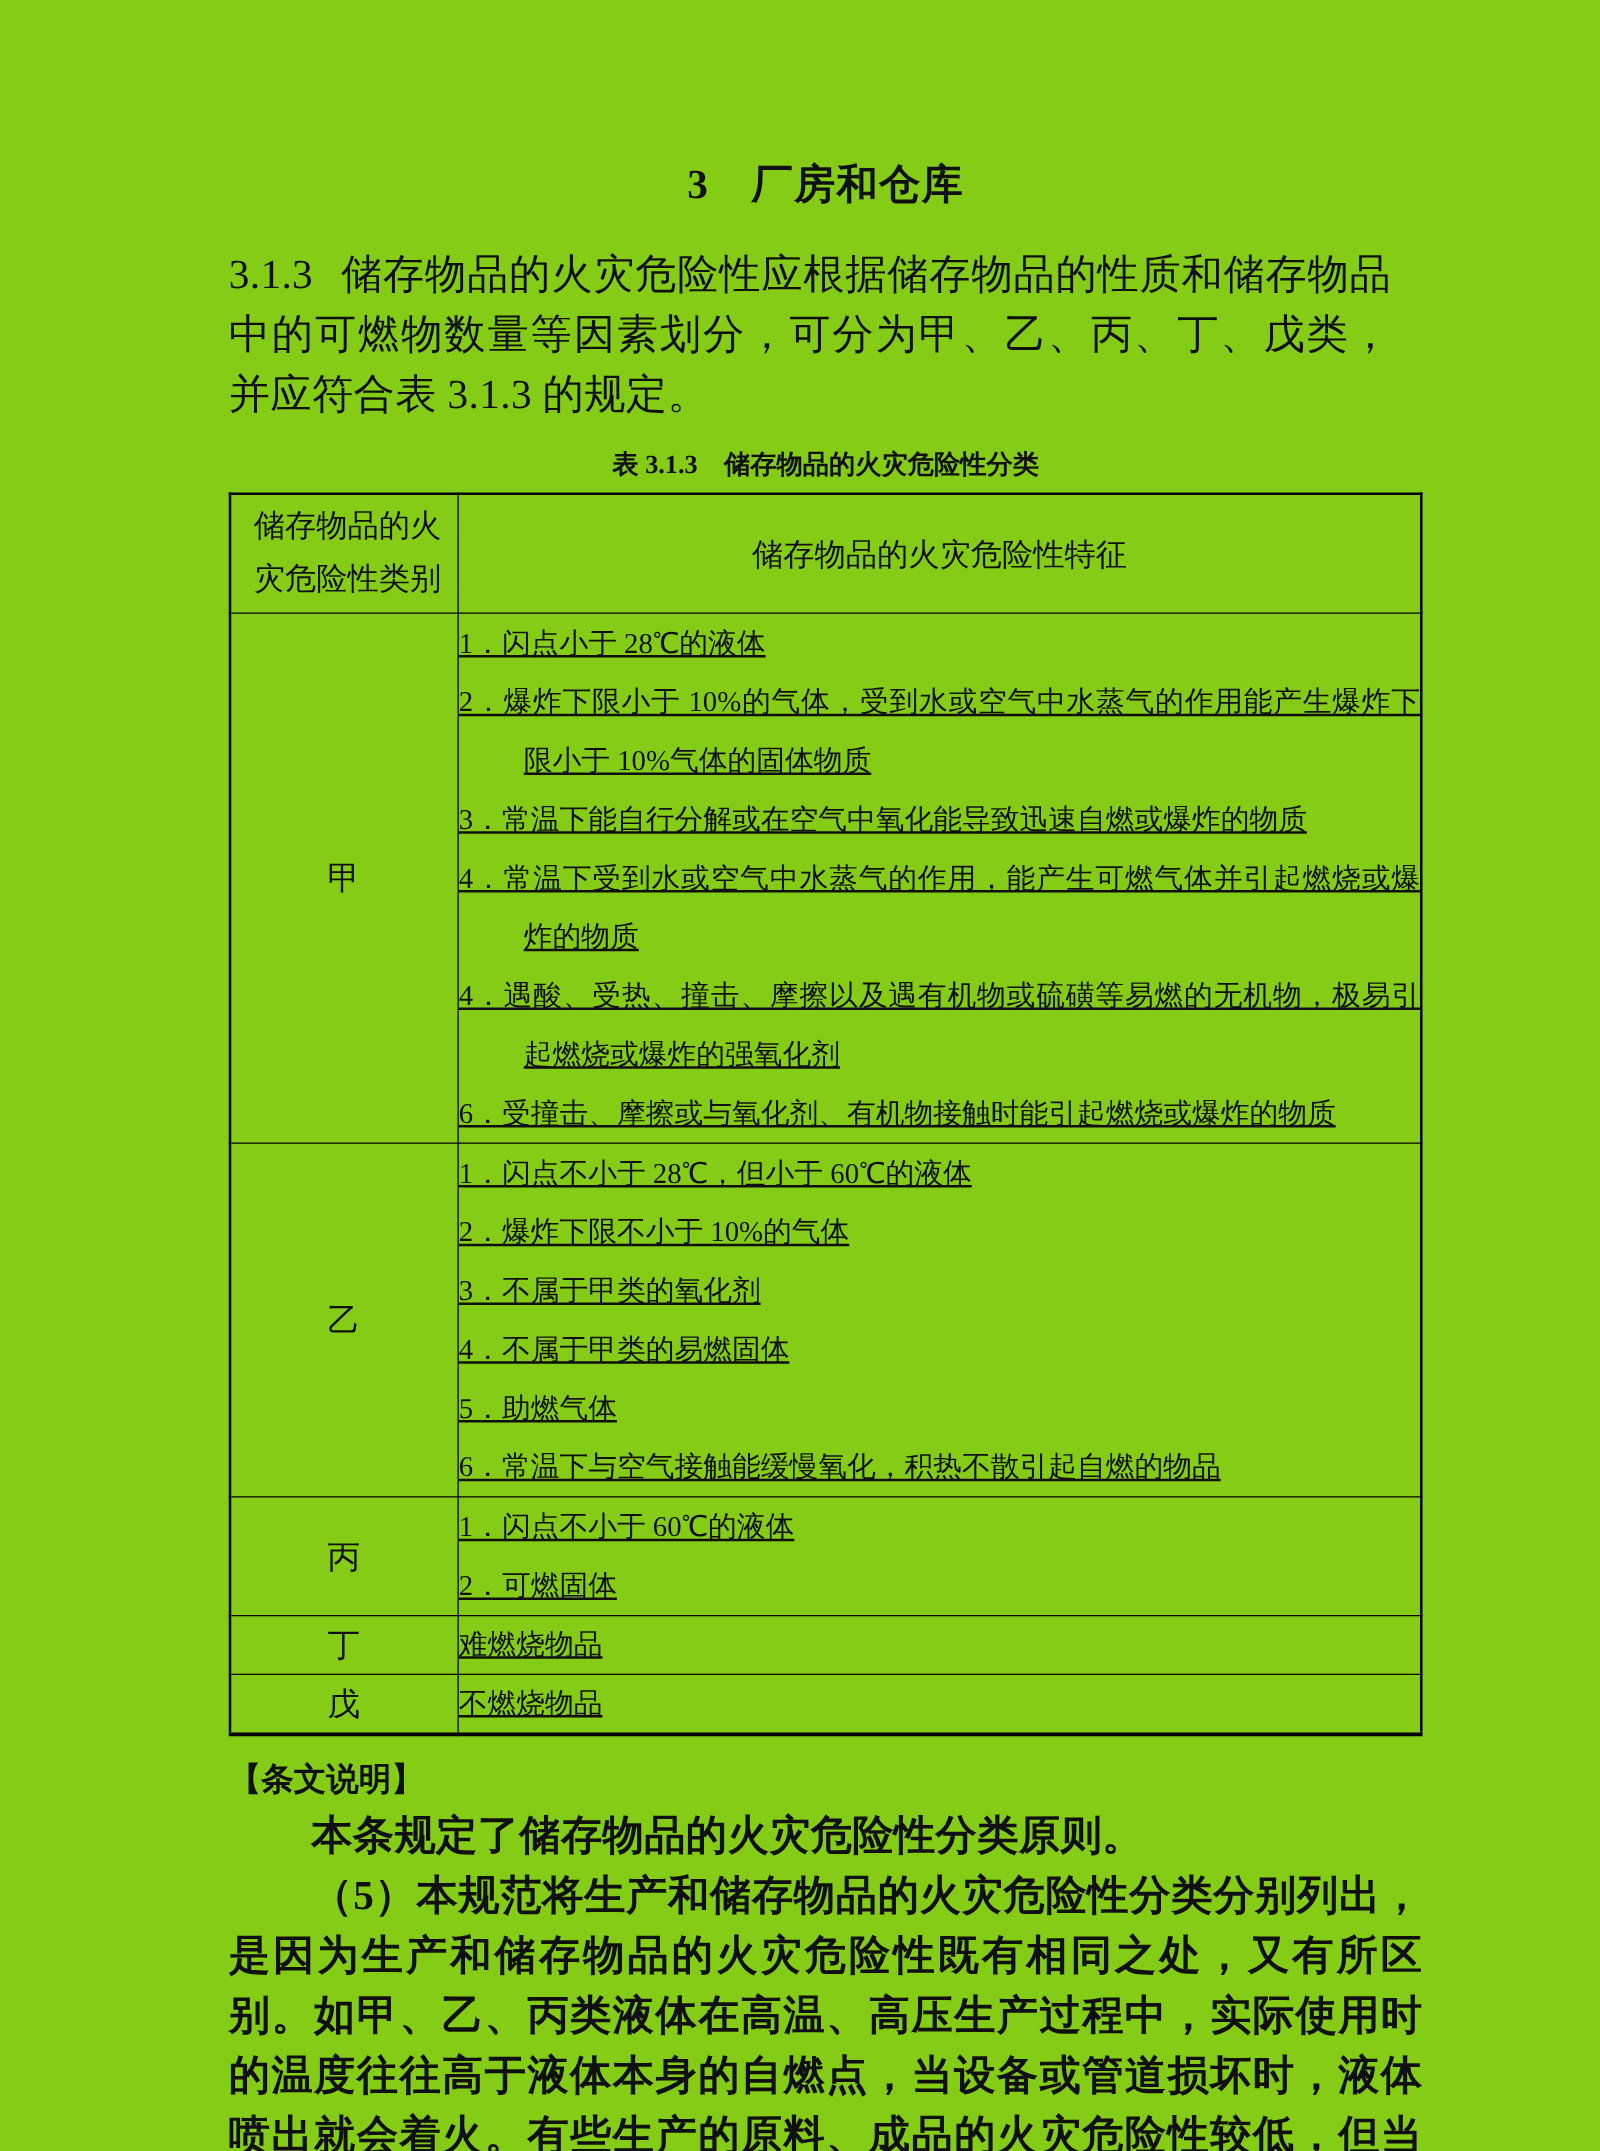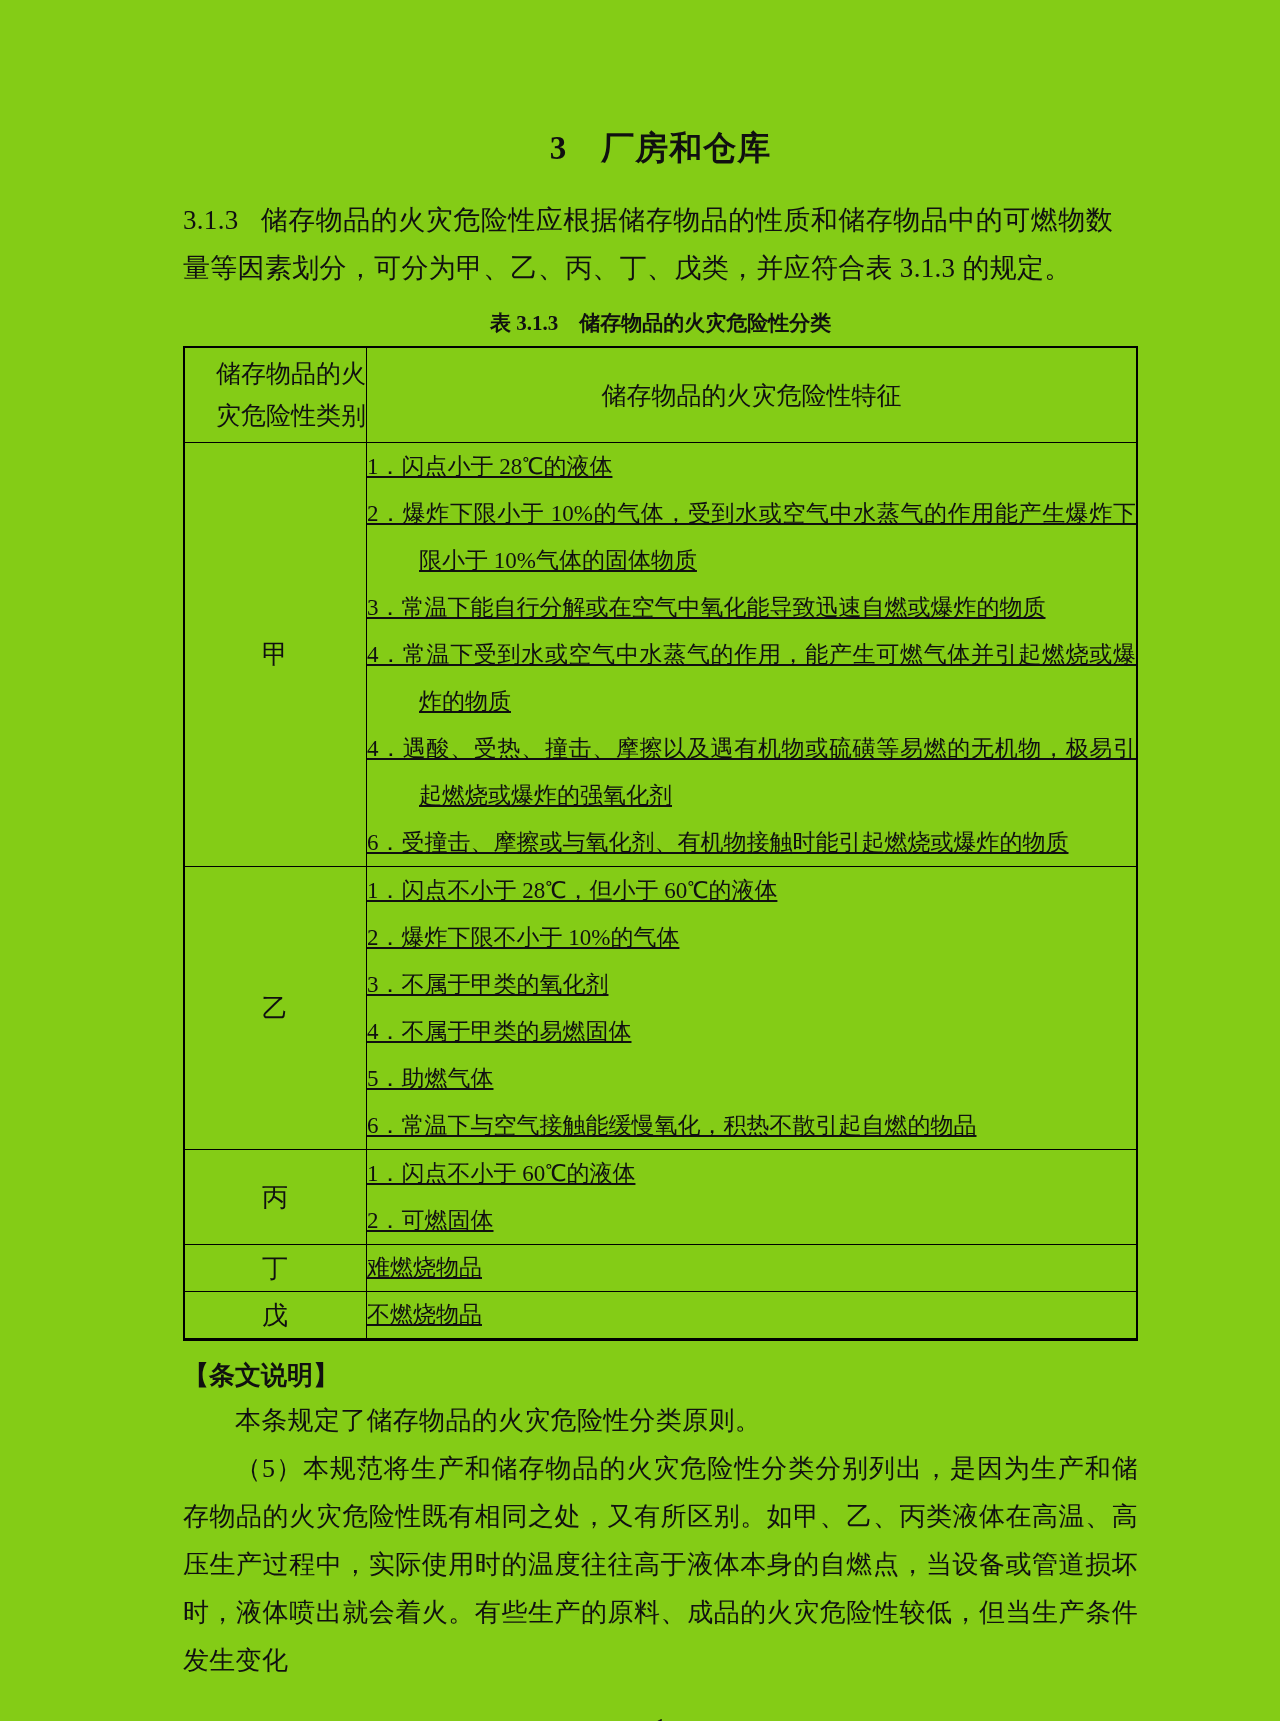--- a/index.html
+++ b/index.html
@@ -20,21 +20,21 @@
   .doc-title {
     text-align: center;
     font-size: 33px;
     font-weight: bold;
     line-height: 44px;
     margin: 0 0 26px 0;
     letter-spacing: 1px;
   }
   .clause {
     width: 930px;
-    font-size: 27px;
+    font-size: 33px;
     line-height: 48px;
     text-align: justify;
     letter-spacing: 0.3px;
     margin: 0 0 8px 0;
   }
   .clause .clause-num { margin-right: 22px; }
   .table-caption {
     text-align: center;
     font-size: 21px;
     font-weight: bold;
@@ -48,21 +48,21 @@
     border: 2px solid #000;
     border-bottom-width: 3px;
   }
   table.hazard-table th, table.hazard-table td {
     border: 1px solid #000;
     font-weight: normal;
     padding: 0;
   }
   th.col-cat { width: 181px; }
   th { height: 94px; font-size: 25px; vertical-align: middle; text-align: center; }
-  th.col-cat .hline { line-height: 42px; text-align: right; padding-left: 5px; }
+  th.col-cat .hline { line-height: 42px; text-align: center; padding-left: 5px; }
   td.cat {
     text-align: center;
     vertical-align: middle;
     font-size: 26px;
     letter-spacing: 1px;
   }
   td.feat {
     font-size: 23px;
     line-height: 47px;
     vertical-align: middle;
@@ -73,25 +73,26 @@
   td.feat .item.plain { padding-left: 0; text-indent: 0; line-height: 46px; }
   tr.short td { height: 46px; }
   .commentary-heading {
     font-family: "Liberation Sans", sans-serif;
     font-weight: bold;
     font-size: 26px;
     line-height: 44px;
     margin-top: 12px;
   }
   .para {
-    font-size: 26px;
+    font-size: 33px;
     line-height: 48px;
     text-align: justify;
     letter-spacing: 0.3px;
     margin: 0;
+    font-weight: bold;
   }
   .para.indent { text-indent: 2em; }
   .page-number {
     text-align: center;
     font-size: 22px;
     margin-top: 26px;
     line-height: 30px;
   }
 </style>
 </head>

